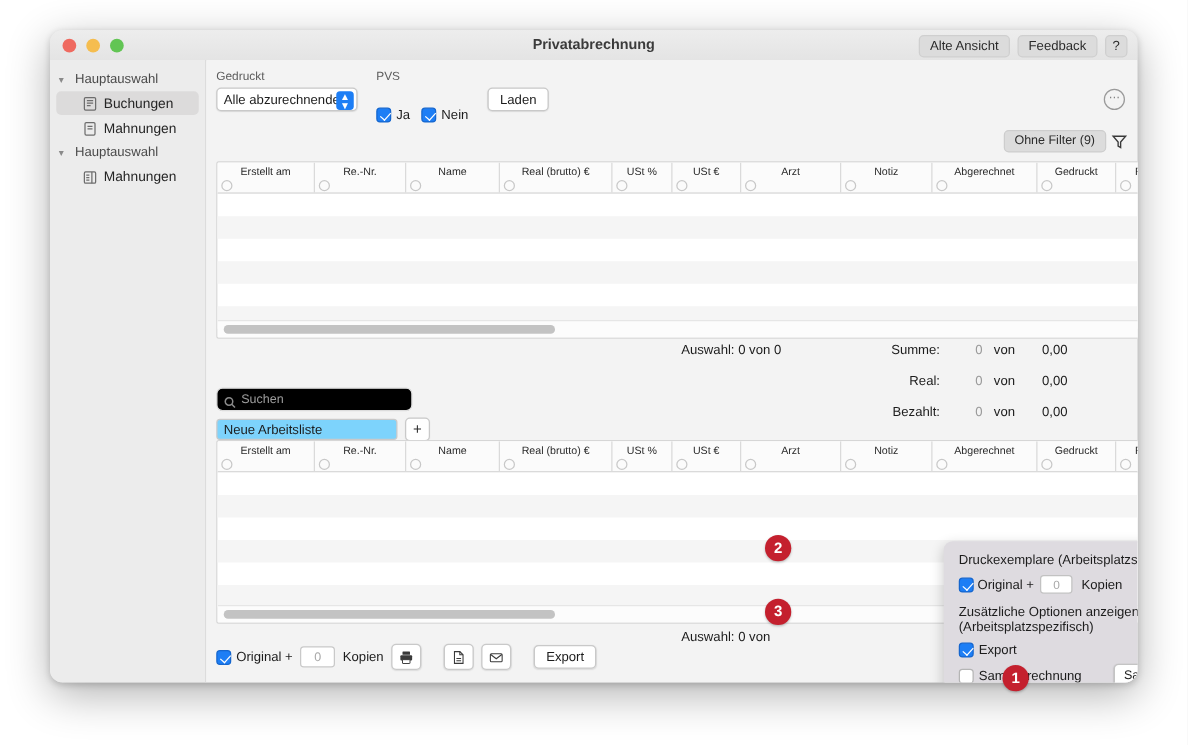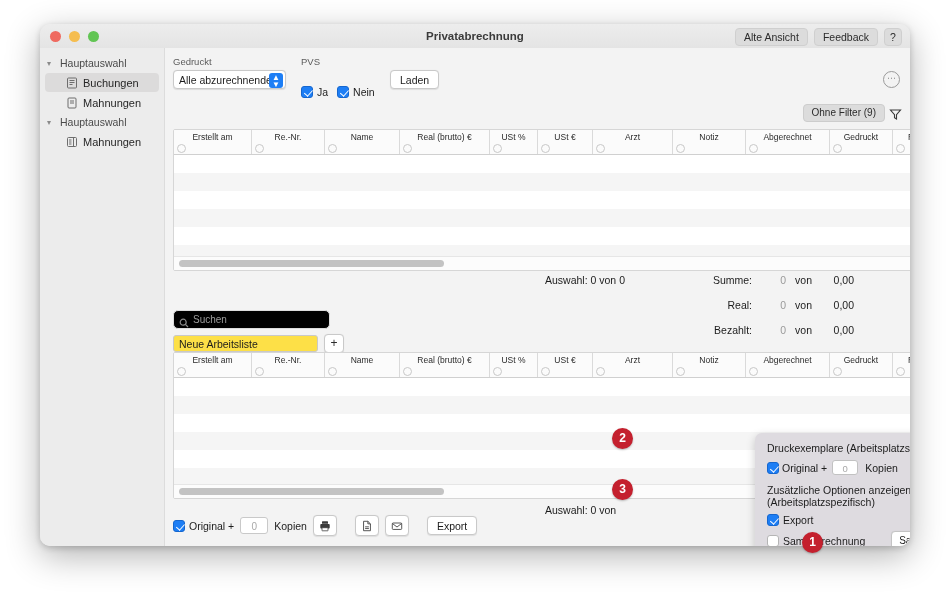--- a/index.html
+++ b/index.html
@@ -154,21 +154,21 @@
 
   
   .searchbox{
     position:absolute;left:8px;top:262px;width:155px;height:17px;
     background:#000000;border-radius:5px;border:0.5px solid #dcdcdc;
   }
   .searchbox .sico{position:absolute;left:5px;top:3px;width:10px;height:10px;color:#8b8b8b;}
   .searchbox .sph{position:absolute;left:19px;top:0;line-height:17px;font-size:10px;color:#9d9d9d;}
   .al-wrap{position:absolute;left:8px;top:286px;display:flex;align-items:center;gap:6px;}
   .al-field{
-    width:145px;height:17px;background:#fde047;border:0.5px solid #c9c9c9;border-radius:3px;
+    width:145px;height:17px;background:#7dd3fc;border:0.5px solid #c9c9c9;border-radius:3px;
     font-size:10.5px;color:#1c1c1c;line-height:17px;padding-left:5px;box-sizing:border-box;
   }
   .plusbtn{
     width:18px;height:17px;background:#fff;border:0.5px solid #c9c9c9;border-radius:4px;
     font-size:12px;color:#2b2b2b;line-height:16px;text-align:center;
     box-shadow:0 0.5px 1px rgba(0,0,0,.09);
   }
 
   
   .bottombar{position:absolute;left:8px;bottom:10px;display:flex;align-items:center;gap:6px;}

